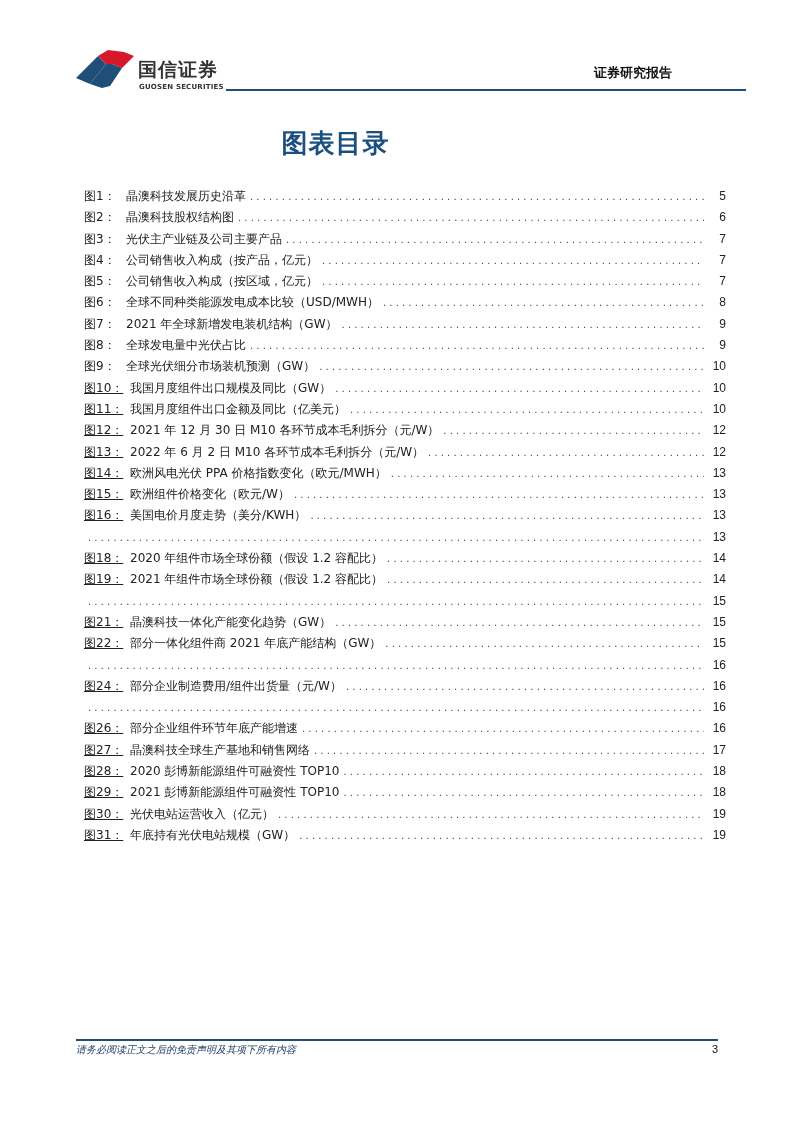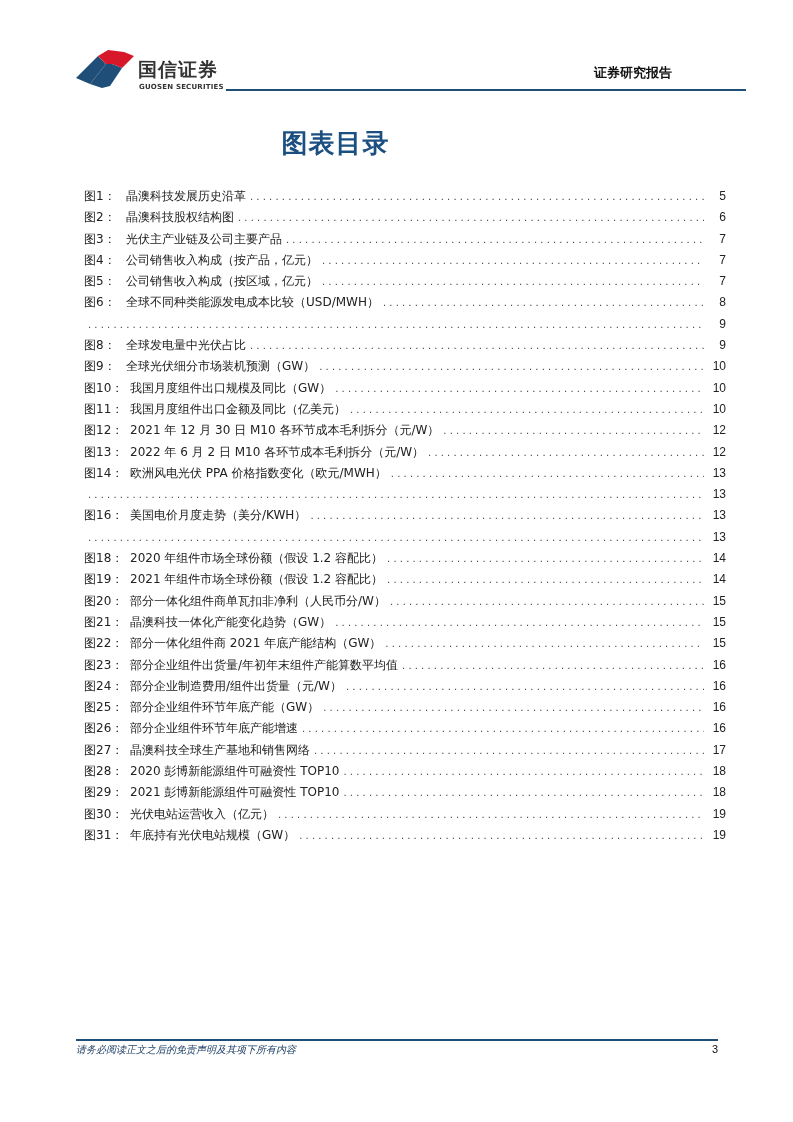--- a/index.html
+++ b/index.html
@@ -9,21 +9,21 @@
   .logo { position:absolute; left:76px; top:50px; width:60px; height:40px; }
   .brand-cn { position:absolute; left:138px; top:57px; font-size:19px; font-weight:bold; color:#333; letter-spacing:1px; }
   .brand-en { position:absolute; left:139px; top:83px; font-size:7px; font-weight:bold; color:#333; letter-spacing:0.2px; }
   .header-rule { position:absolute; left:226px; top:89px; width:520px; height:2px; background:#1f4e79; }
   .report-type { position:absolute; right:57px; top:64px; font-size:13px; font-weight:bold; color:#111;font-family:Liberation Serif, serif; }
   .page-title { position:absolute; left:0; width:671px; top:126px; text-align:center; font-size:26px; font-weight:bold; color:#1b4f80; letter-spacing:1px; }
   .toc { position:absolute; left:76px; top:186px; width:642px;margin-left:8px; }
   .toc-row { display:flex; align-items:baseline; height:21.3px; font-size:12px; line-height:21.3px; color:#222; }
   .toc-label { white-space:nowrap; }
   .toc-num { display:inline-block; width:42px; }
-  .toc-num.wide { width:46px; }
+  .toc-num.wide { width:46px;text-decoration:underline; }
   .toc-dots { flex:1; overflow:hidden; white-space:nowrap; margin:0 4px; color:#444; letter-spacing:2.2px; font-size:10px; }
   .toc-dots::before { content:". . . . . . . . . . . . . . . . . . . . . . . . . . . . . . . . . . . . . . . . . . . . . . . . . . . . . . . . . . . . . . . . . . . . . . . . . . . . . . . . . . . . . . . . . . . . . . . . . . . . . . . . . . . . . . . . . . . . . . . . . . . . . . . . . . . . . . . . . . . . . . . . ."; letter-spacing:0; }
   .toc-page { width:18px; text-align:right; font-family:"Liberation Sans", sans-serif; }
   .footer-rule { position:absolute; left:76px; top:1039px; width:642px; height:1.5px; background:#1f4e79; }
   .footer-note { position:absolute; left:76px; top:1043px; font-size:10px; font-style:italic; color:#1f3f66; }
   .page-number { position:absolute; right:75px; top:1043px; font-size:11px; color:#111; font-family:"Liberation Sans", sans-serif; }
 </style>
 </head>
 <body>
 
@@ -66,20 +66,21 @@
       <span class="toc-label"><span class="toc-num">图5：</span><span>公司销售收入构成（按区域，亿元）</span></span>
       <span class="toc-dots"></span>
       <span class="toc-page">7</span>
     </div>
     <div class="toc-row">
       <span class="toc-label"><span class="toc-num">图6：</span><span>全球不同种类能源发电成本比较（USD/MWH）</span></span>
       <span class="toc-dots"></span>
       <span class="toc-page">8</span>
     </div>
     <div class="toc-row">
+      <span class="toc-label"><span class="toc-num">图7：</span><span>2021 年全球新增发电装机结构（GW）</span></span>
       <span class="toc-dots"></span>
       <span class="toc-page">9</span>
     </div>
     <div class="toc-row">
       <span class="toc-label"><span class="toc-num">图8：</span><span>全球发电量中光伏占比</span></span>
       <span class="toc-dots"></span>
       <span class="toc-page">9</span>
     </div>
     <div class="toc-row">
       <span class="toc-label"><span class="toc-num">图9：</span><span>全球光伏细分市场装机预测（GW）</span></span>
@@ -105,20 +106,21 @@
       <span class="toc-label"><span class="toc-num wide">图13：</span><span>2022 年 6 月 2 日 M10 各环节成本毛利拆分（元/W）</span></span>
       <span class="toc-dots"></span>
       <span class="toc-page">12</span>
     </div>
     <div class="toc-row">
       <span class="toc-label"><span class="toc-num wide">图14：</span><span>欧洲风电光伏 PPA 价格指数变化（欧元/MWH）</span></span>
       <span class="toc-dots"></span>
       <span class="toc-page">13</span>
     </div>
     <div class="toc-row">
+      <span class="toc-label"><span class="toc-num wide">图15：</span><span>欧洲组件价格变化（欧元/W）</span></span>
       <span class="toc-dots"></span>
       <span class="toc-page">13</span>
     </div>
     <div class="toc-row">
       <span class="toc-label"><span class="toc-num wide">图16：</span><span>美国电价月度走势（美分/KWH）</span></span>
       <span class="toc-dots"></span>
       <span class="toc-page">13</span>
     </div>
     <div class="toc-row">
       <span class="toc-dots"></span>
@@ -128,46 +130,43 @@
       <span class="toc-label"><span class="toc-num wide">图18：</span><span>2020 年组件市场全球份额（假设 1.2 容配比）</span></span>
       <span class="toc-dots"></span>
       <span class="toc-page">14</span>
     </div>
     <div class="toc-row">
       <span class="toc-label"><span class="toc-num wide">图19：</span><span>2021 年组件市场全球份额（假设 1.2 容配比）</span></span>
       <span class="toc-dots"></span>
       <span class="toc-page">14</span>
     </div>
     <div class="toc-row">
-      <span class="toc-label"><span class="toc-num wide">图20：</span><span>部分一体化组件商单瓦扣非净利（人民币分/W）</span></span>
       <span class="toc-dots"></span>
       <span class="toc-page">15</span>
     </div>
     <div class="toc-row">
       <span class="toc-label"><span class="toc-num wide">图21：</span><span>晶澳科技一体化产能变化趋势（GW）</span></span>
       <span class="toc-dots"></span>
       <span class="toc-page">15</span>
     </div>
     <div class="toc-row">
       <span class="toc-label"><span class="toc-num wide">图22：</span><span>部分一体化组件商 2021 年底产能结构（GW）</span></span>
       <span class="toc-dots"></span>
       <span class="toc-page">15</span>
     </div>
     <div class="toc-row">
-      <span class="toc-label"><span class="toc-num wide">图23：</span><span>部分企业组件出货量/年初年末组件产能算数平均值</span></span>
       <span class="toc-dots"></span>
       <span class="toc-page">16</span>
     </div>
     <div class="toc-row">
       <span class="toc-label"><span class="toc-num wide">图24：</span><span>部分企业制造费用/组件出货量（元/W）</span></span>
       <span class="toc-dots"></span>
       <span class="toc-page">16</span>
     </div>
     <div class="toc-row">
-      <span class="toc-label"><span class="toc-num wide">图25：</span><span>部分企业组件环节年底产能（GW）</span></span>
       <span class="toc-dots"></span>
       <span class="toc-page">16</span>
     </div>
     <div class="toc-row">
       <span class="toc-label"><span class="toc-num wide">图26：</span><span>部分企业组件环节年底产能增速</span></span>
       <span class="toc-dots"></span>
       <span class="toc-page">16</span>
     </div>
     <div class="toc-row">
       <span class="toc-label"><span class="toc-num wide">图27：</span><span>晶澳科技全球生产基地和销售网络</span></span>

